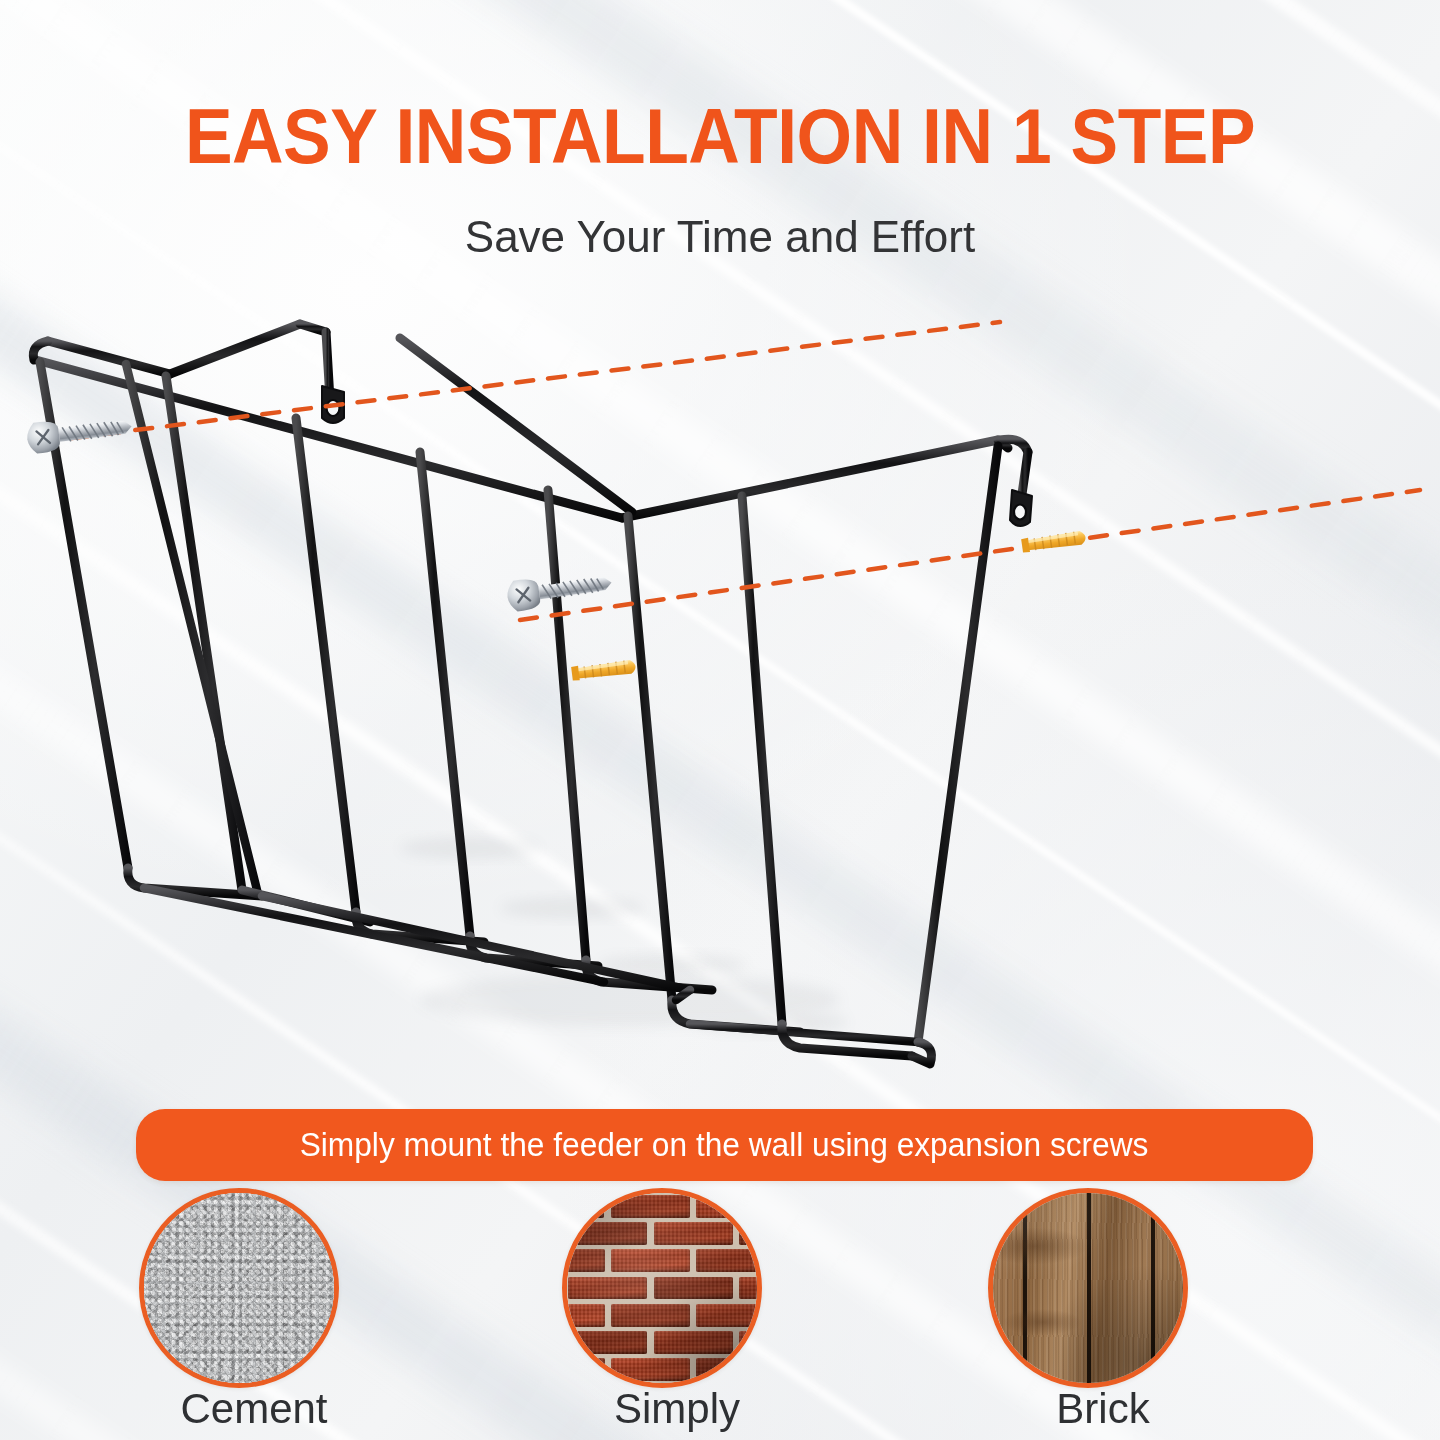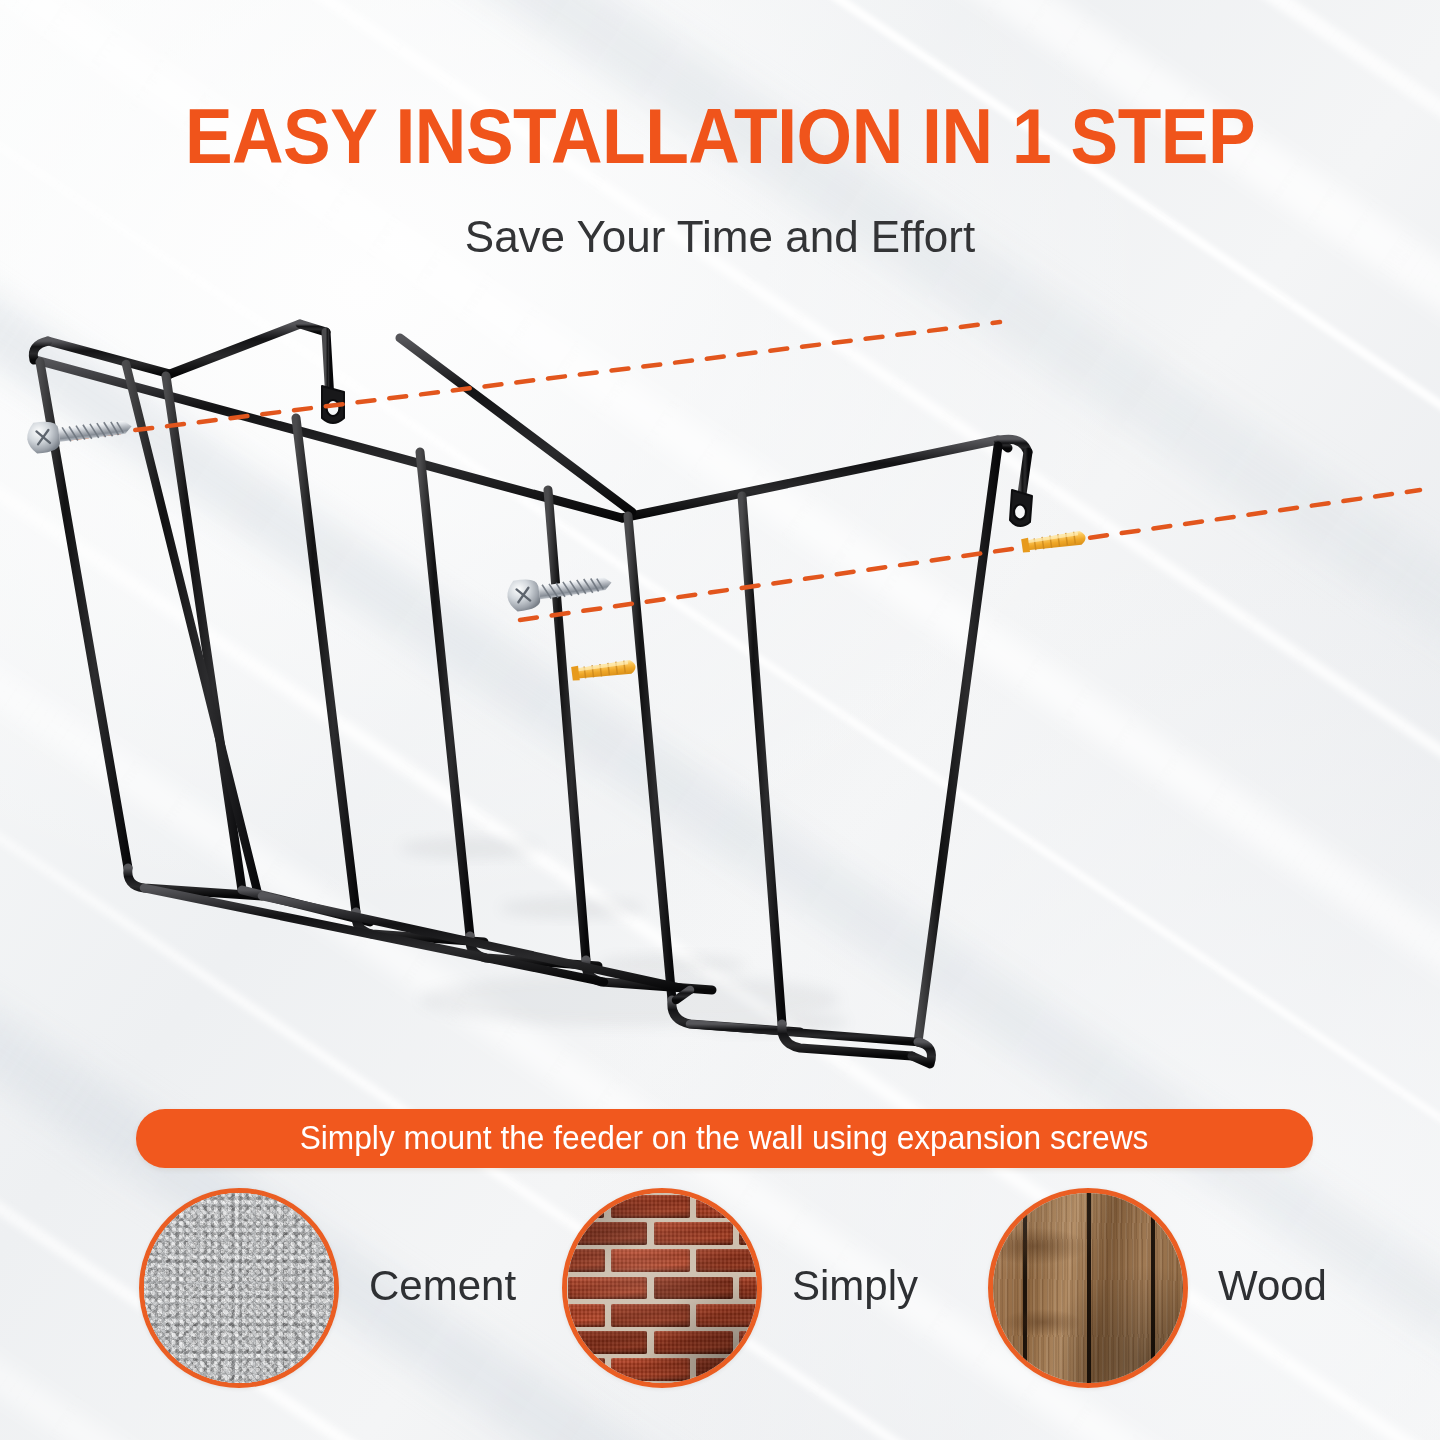--- a/index.html
+++ b/index.html
@@ -55,40 +55,40 @@
     left:0; top:300px;
     width:1440px; height:800px;
     z-index:4;
   }
   #scene svg { display:block; }
 
   
   #banner {
     position:absolute;
     left:136px; top:1109px;
-    width:1177px; height:59px;
+    width:1177px; height:72px;
     border-radius:29px;
     z-index:6;
     display:flex; align-items:center; justify-content:center;
     box-shadow:0 2px 5px rgba(120,80,40,0.10);
   }
   #banner-text {
     color:#fff;
     font-size:33px;
     line-height:1;
     transform:scaleX(0.96);
     white-space:nowrap;
     padding-bottom:2px;
   }
 
   
   .mat {
     position:absolute;
     z-index:6;
-    display:flex; align-items:center;
+    display:flex; align-items:center;flex-direction:column;
   }
   #mat-0 { left:139px; top:1188px; }
   #mat-1 { left:562px; top:1188px; }
   #mat-2 { left:988px; top:1188px; }
 
   .mat-circle {
     width:200px; height:200px;
     border-radius:50%;
     border:5px solid #ea5e23;
     overflow:hidden;
@@ -443,14 +443,14 @@
         </div>
       </div>
   </div>
   <div class="mat-label">Simply</div>
 </div>
 
 <div class="mat" id="mat-2">
   <div class="mat-circle" style="border-color: rgb(234, 94, 35);">
     <div class="tex tex-wood"></div>
   </div>
-  <div class="mat-label">Wood</div>
+  <div class="mat-label">Brick</div>
 </div>
 
 </body></html>

